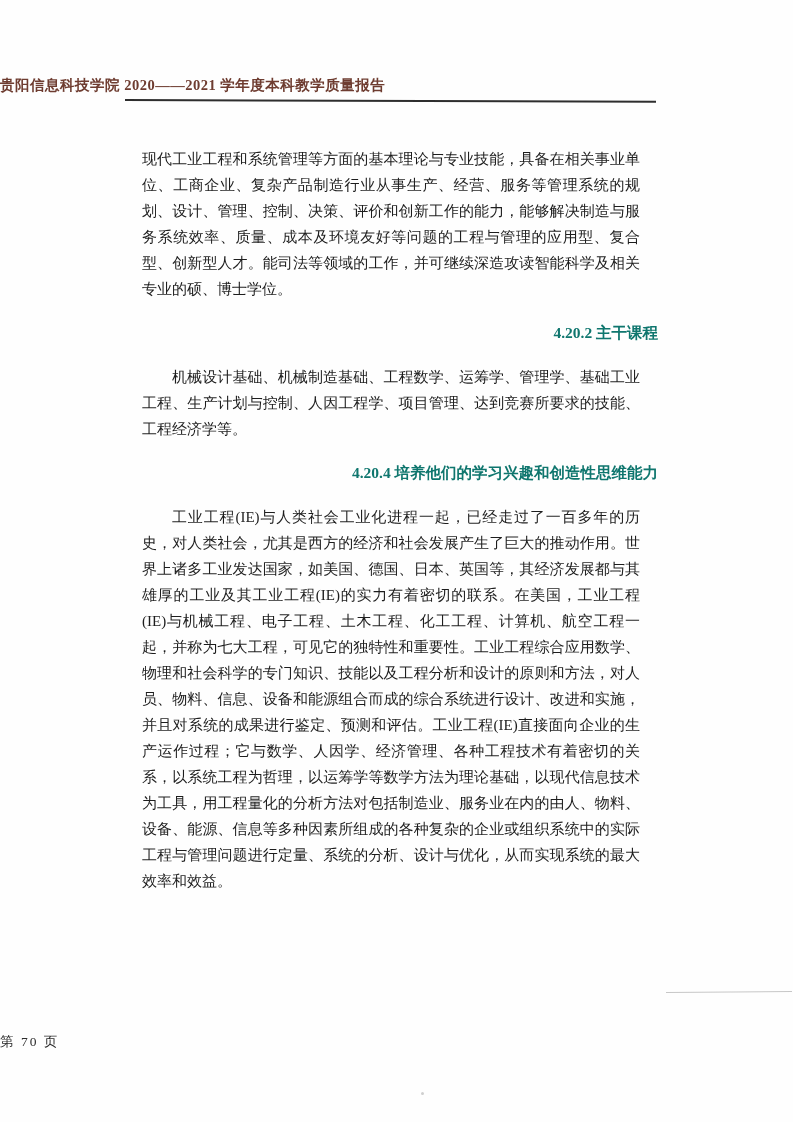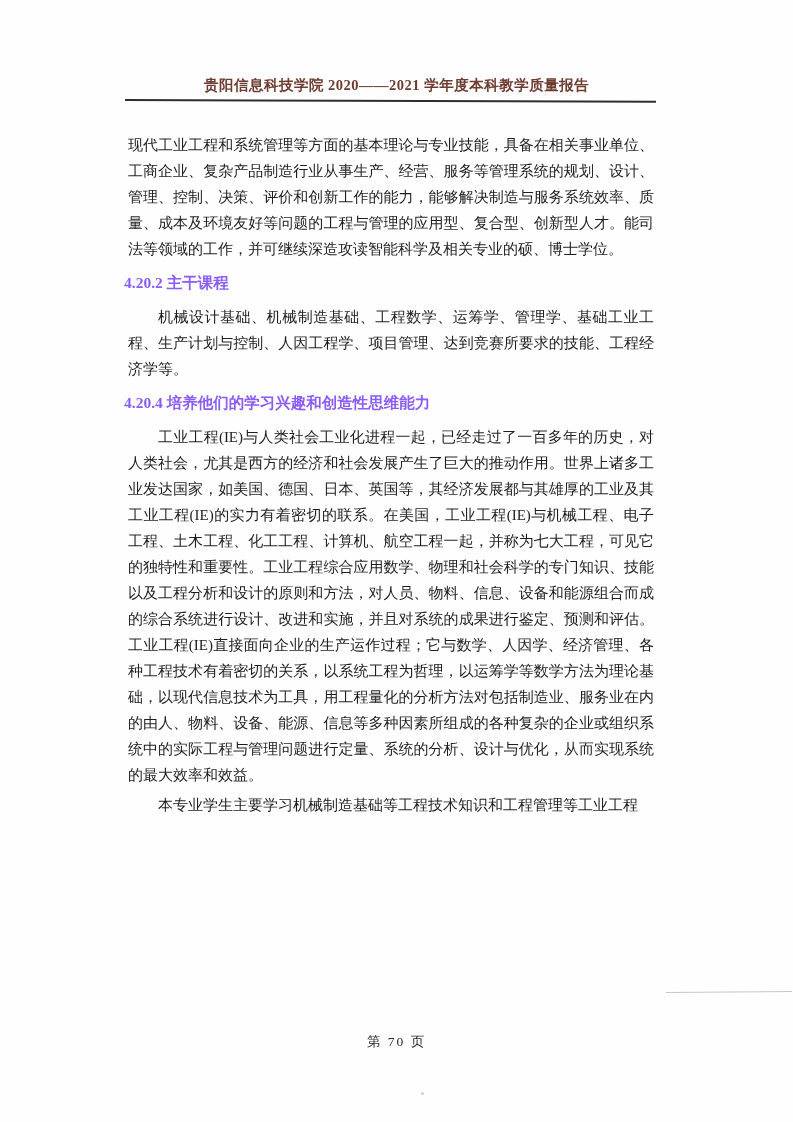--- a/index.html
+++ b/index.html
@@ -10,21 +10,21 @@
   }
   .page{
     position:relative;
     width:793px;height:1122px;
     background:#fefefe;
     overflow:hidden;
   }
   .header-title{
     position:absolute;
     top:76px;left:0;width:793px;
-    text-align:center;
+    text-align:left;
     font-size:14.5px;
     font-weight:bold;
     letter-spacing:0.5px;
     color:#6e3c30;
   }
   .header-rule{
     position:absolute;
     top:99px;left:125px;width:531px;
     border-top:2px solid #2e2e2e;
     transform:rotate(0.18deg);
@@ -32,37 +32,37 @@
   }
   .body-text{
     position:absolute;
     top:128px;left:124px;width:534px;
     font-size:15px;
     line-height:26px;
     color:#1d1d1d;
     text-align:justify;
   }
   .para{
-    margin:4px;
+    margin:18px;
     text-indent:2em;
   }
   .para.no-indent{ text-indent:0; }
   .sec-heading{
     margin:8px 0;
     font-size:15.5px;
     font-weight:bold;
     line-height:26px;
-    color:#8b5cf6;
-    text-align:left;
+    color:#0f766e;
+    text-align:right;
     text-indent:0;
   }
   .footer-pageno{
     position:absolute;
     top:1033px;left:0;width:793px;
-    text-align:center;
+    text-align:left;
     font-size:13.5px;
     letter-spacing:2px;
     color:#2c2c2c;
   }
   .artifact-line{
     position:absolute;
     top:992px;left:666px;width:126px;height:1px;
     background:#c7c7c7;
     transform:rotate(-0.4deg);
     transform-origin:left center;
@@ -88,21 +88,20 @@
     <p class="sec-heading">4.20.2 主干课程</p>
 
     <p class="para">机械设计基础、机械制造基础、工程数学、运筹学、管理学、基础工业工程、生产计划与控制、人因工程学、项目管理、达到竞赛所要求的技能、工程经济学等。</p>
 
 
 
     <p class="sec-heading">4.20.4 培养他们的学习兴趣和创造性思维能力</p>
 
     <p class="para">工业工程(IE)与人类社会工业化进程一起，已经走过了一百多年的历史，对人类社会，尤其是西方的经济和社会发展产生了巨大的推动作用。世界上诸多工业发达国家，如美国、德国、日本、英国等，其经济发展都与其雄厚的工业及其工业工程(IE)的实力有着密切的联系。在美国，工业工程(IE)与机械工程、电子工程、土木工程、化工工程、计算机、航空工程一起，并称为七大工程，可见它的独特性和重要性。工业工程综合应用数学、物理和社会科学的专门知识、技能以及工程分析和设计的原则和方法，对人员、物料、信息、设备和能源组合而成的综合系统进行设计、改进和实施，并且对系统的成果进行鉴定、预测和评估。工业工程(IE)直接面向企业的生产运作过程；它与数学、人因学、经济管理、各种工程技术有着密切的关系，以系统工程为哲理，以运筹学等数学方法为理论基础，以现代信息技术为工具，用工程量化的分析方法对包括制造业、服务业在内的由人、物料、设备、能源、信息等多种因素所组成的各种复杂的企业或组织系统中的实际工程与管理问题进行定量、系统的分析、设计与优化，从而实现系统的最大效率和效益。</p>
 
-    <p class="para">本专业学生主要学习机械制造基础等工程技术知识和工程管理等工业工程</p>
   </div>
 
   <div class="artifact-line"></div>
   <div class="speck"></div>
 
   <div class="footer-pageno">第 70 页</div>
 
 </div>
 
 </body></html>

